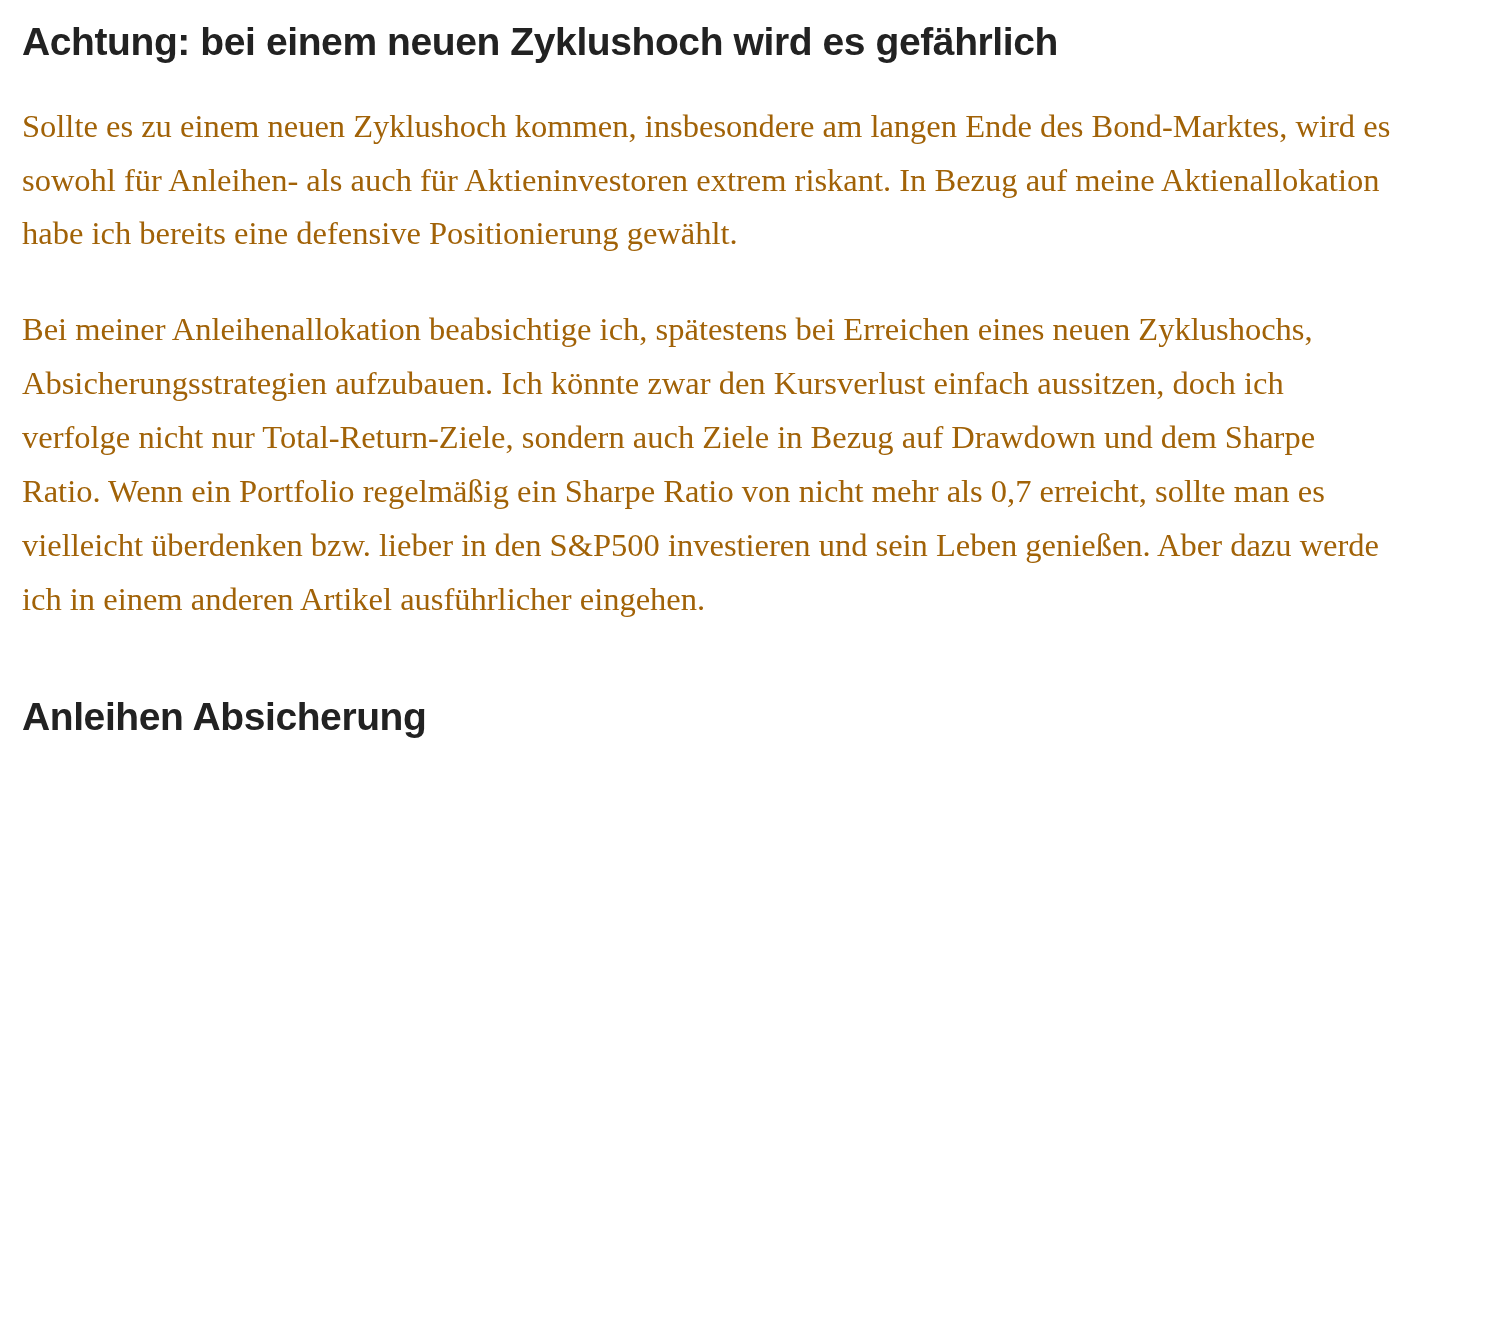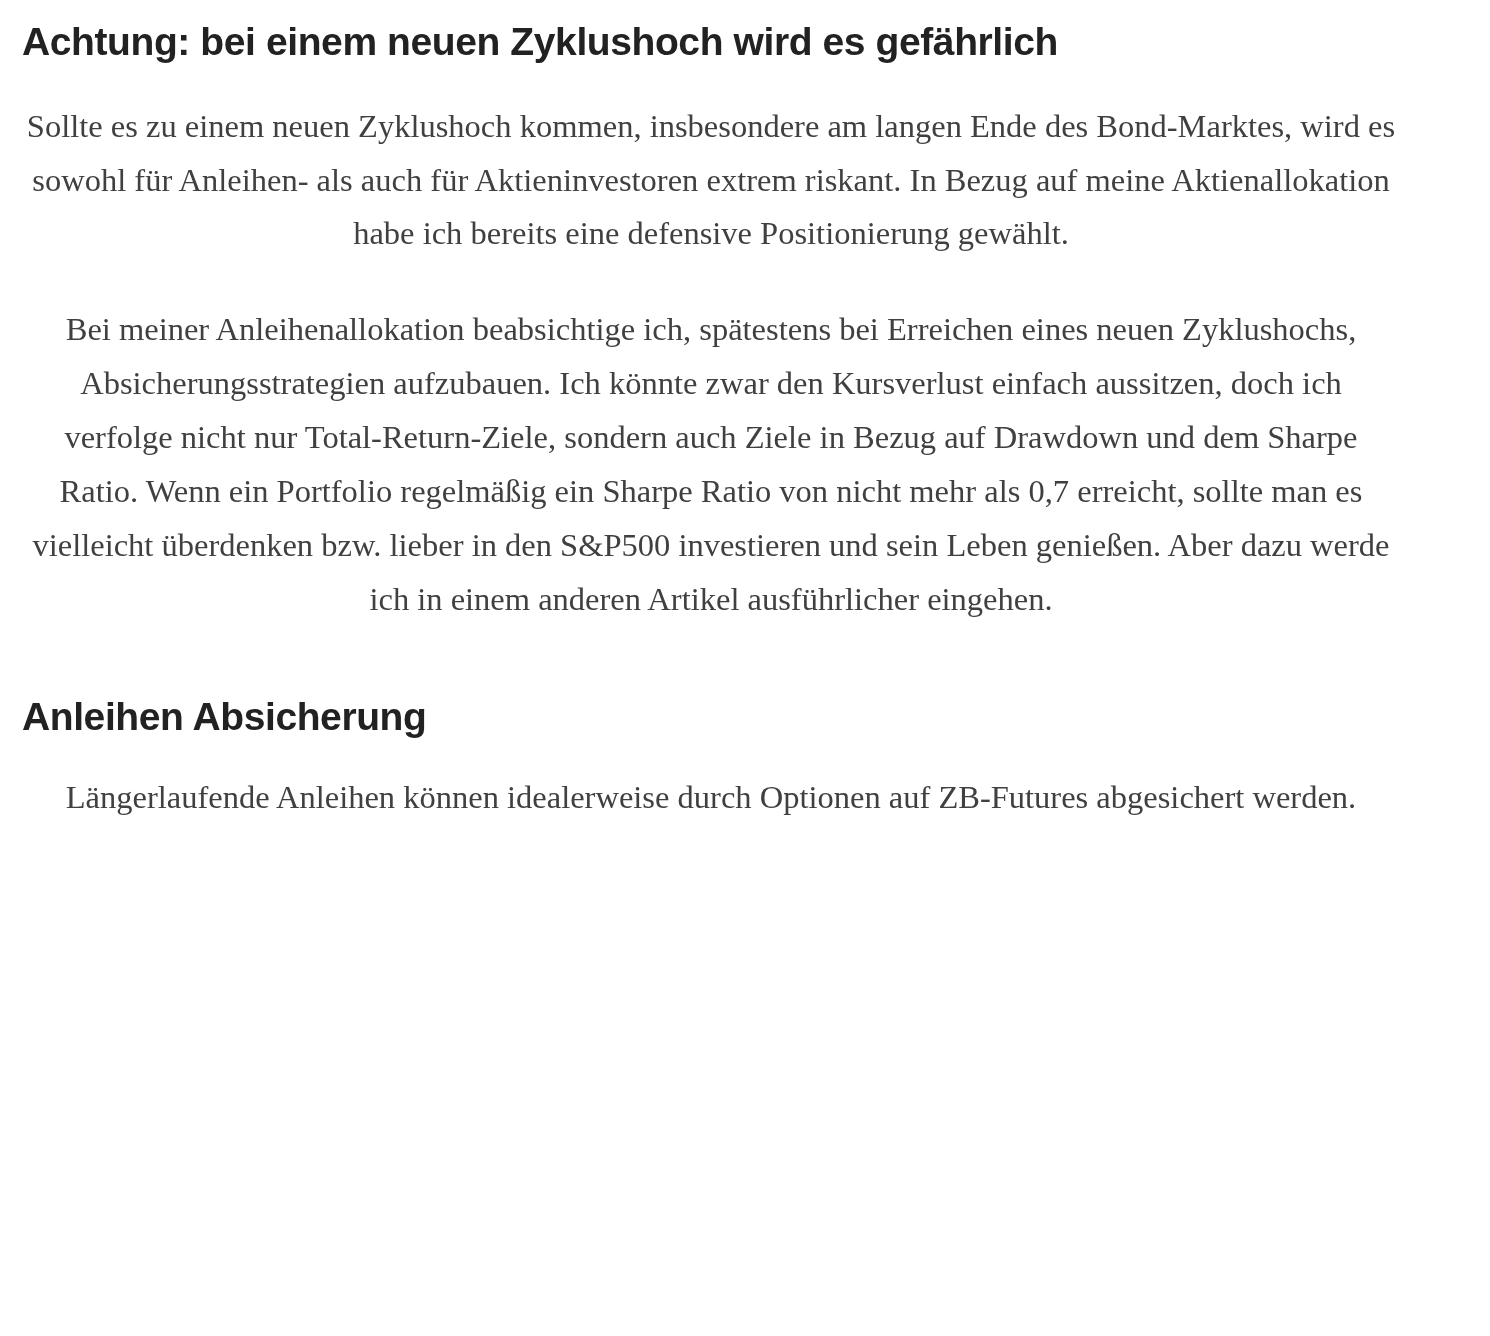--- a/index.html
+++ b/index.html
@@ -29,40 +29,38 @@
     margin: 0 0 34px 0;
   }
   .article h2.section-heading {
     margin-top: 66px;
     margin-bottom: 30px;
   }
   .article p {
     font-family: "Liberation Serif", serif;
     font-size: 32.5px;
     line-height: 1.66;
-    color: #404040;
+    color: #a16207;
     margin: 0 0 42px 0;
     max-width: 1400px;
-    text-align: center;
   }
   .article p:last-child {
     margin-bottom: 0;
   }
 </style>
 </head>
 <body>
 
 <div class="page">
   <article class="article">
 
     <h2>Achtung: bei einem neuen Zyklushoch wird es gefährlich</h2>
 
     <p>Sollte es zu einem neuen Zyklushoch kommen, insbesondere am langen Ende des Bond-Marktes, wird es sowohl für Anleihen- als auch für Aktieninvestoren extrem riskant. In Bezug auf meine Aktienallokation habe ich bereits eine defensive Positionierung gewählt.</p>
 
     <p>Bei meiner Anleihenallokation beabsichtige ich, spätestens bei Erreichen eines neuen Zyklushochs, Absicherungsstrategien aufzubauen. Ich könnte zwar den Kursverlust einfach aussitzen, doch ich verfolge nicht nur Total-Return-Ziele, sondern auch Ziele in Bezug auf Drawdown und dem Sharpe Ratio. Wenn ein Portfolio regelmäßig ein Sharpe Ratio von nicht mehr als 0,7 erreicht, sollte man es vielleicht überdenken bzw. lieber in den S&amp;P500 investieren und sein Leben genießen. Aber dazu werde ich in einem anderen Artikel ausführlicher eingehen.</p>
 
     <h2 class="section-heading">Anleihen Absicherung</h2>
 
 
-    <p>Längerlaufende Anleihen können idealerweise durch Optionen auf ZB-Futures abgesichert werden.</p>
 
   </article>
 </div>
 
 </body></html>

